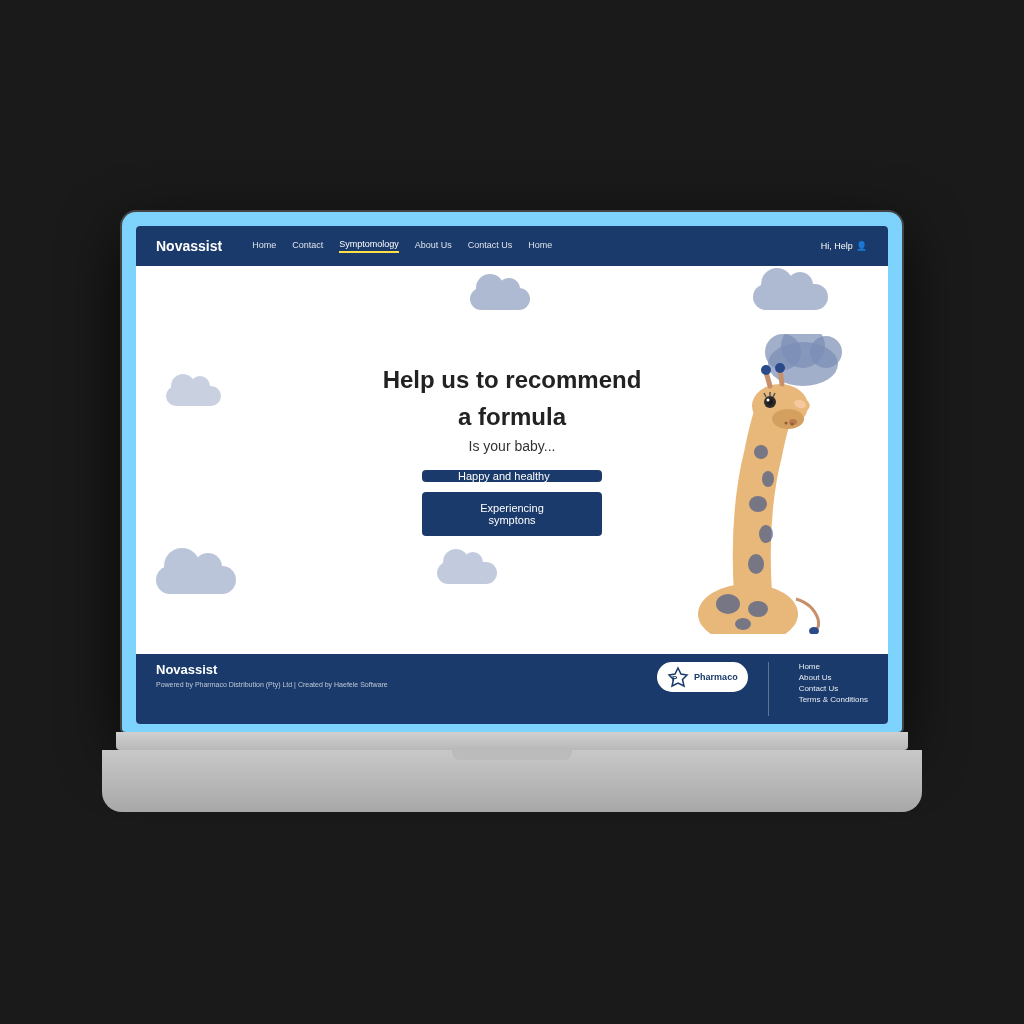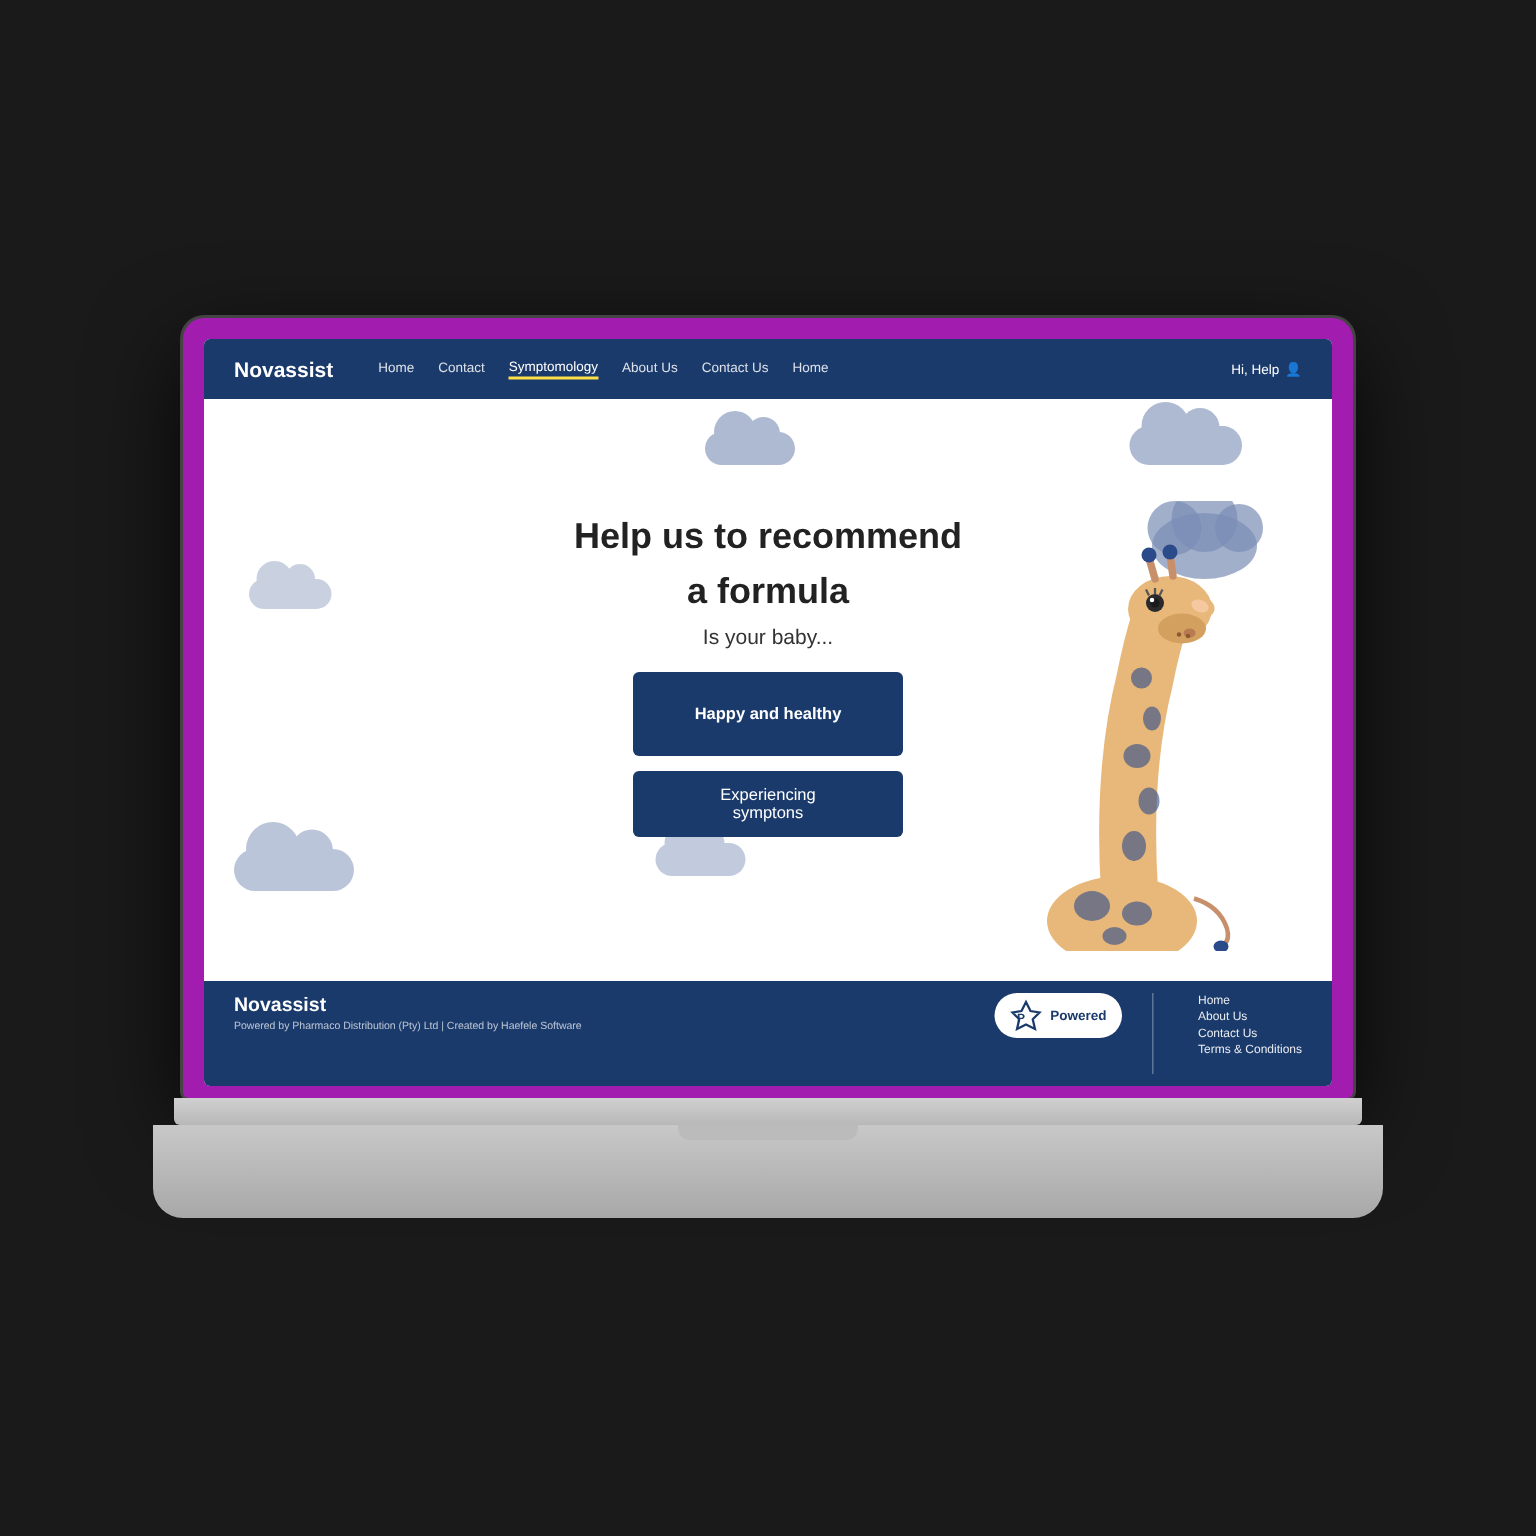--- a/index.html
+++ b/index.html
@@ -18,21 +18,21 @@
       width: 820px;
       height: 600px;
     }
 
     .laptop-screen-bezel {
       position: absolute;
       top: 0;
       left: 20px;
       right: 20px;
       height: 520px;
-      background: #a21caf;
+      background: #7dd3fc;
       border-radius: 14px 14px 4px 4px;
       padding: 14px 14px 8px 14px;
       box-shadow: 0 0 0 2px #444, 0 20px 60px rgba(0,0,0,0.8);
     }
 
     .laptop-screen {
       width: 100%;
       height: 100%;
       background: #fff;
       border-radius: 4px;
@@ -269,28 +269,27 @@
     .sub-heading {
       font-size: 14px;
       color: #333;
       margin-bottom: 16px;
     }
 
     .btn-primary {
       background: #1a3a6b;
       color: white;
       border: none;
-      padding: 22px 36px;
+      padding: 0 36px;
       border-radius: 4px;
       font-size: 11px;
       cursor: pointer;
       margin-bottom: 10px;
       width: 180px;
-      text-align: center;
-      font-weight: bold;
+      text-align: left;
     }
 
     .btn-secondary {
       background: #1a3a6b;
       color: white;
       border: none;
       padding: 10px 36px;
       border-radius: 4px;
       font-size: 11px;
       cursor: pointer;
@@ -470,21 +469,21 @@
           <div class="footer-left">
             <div class="footer-brand">Novassist</div>
             <div class="footer-copy">Powered by Pharmaco Distribution (Pty) Ltd | Created by Haefele Software</div>
           </div>
           <div class="footer-logo">
             <div class="pharmaco-badge">
               <svg class="pharmaco-icon" viewBox="0 0 22 22" xmlns="http://www.w3.org/2000/svg">
                 <polygon points="11,2 14,8 20,9 15.5,13.5 17,20 11,17 5,20 6.5,13.5 2,9 8,8" fill="none" stroke="#1a3a6b" stroke-width="1.5"></polygon>
                 <text x="5" y="15" font-size="8" fill="#1a3a6b" font-weight="bold">P</text>
               </svg>
-              <span class="pharmaco-text">Powered</span>
+              <span class="pharmaco-text">Pharmaco</span>
             </div>
           </div>
           <div class="footer-links-divider"></div>
           <div class="footer-links">
             <span class="footer-link">Home</span>
             <span class="footer-link">About Us</span>
             <span class="footer-link">Contact Us</span>
             <span class="footer-link">Terms &amp; Conditions</span>
           </div>
         </footer>

